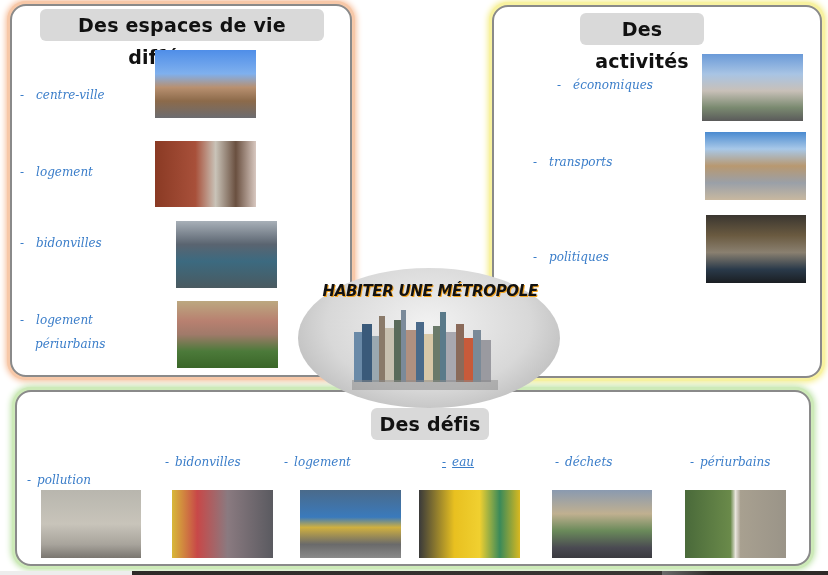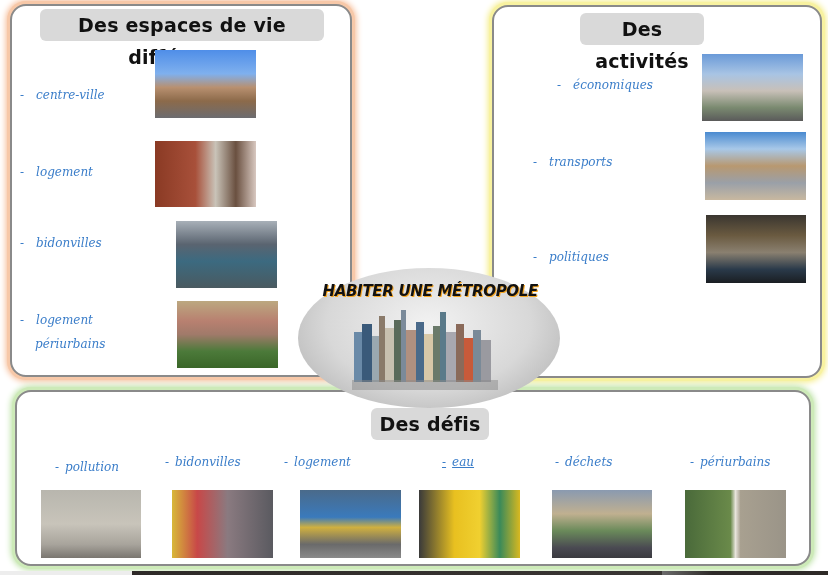--- a/index.html
+++ b/index.html
@@ -126,21 +126,21 @@
 <div class="photo ph-culturelles" style="left:705px; top:132px; width:101px; height:68px;"></div>
 
 <div class="item-label" style="left:533px; top:250px;">
   <span class="dash">-</span><span>politiques</span>
 </div>
 <div class="photo ph-politiques" style="left:706px; top:215px; width:100px; height:68px;"></div>
 
 <div class="panel green" style="left:15px; top:390px; width:796px; height:176px;"></div>
 <div class="title-pill" style="left:371px; top:408px; width:118px;">Des défis</div>
 
-<div class="item-label" style="left:27px; top:460px;margin-left:28px;">
+<div class="item-label" style="left:27px; top:473px;">
   <span class="dash" style="margin-right:6px;">-</span><span>pollution</span>
 </div>
 <div class="photo ph-pollution" style="left:41px; top:490px; width:100px; height:68px;"></div>
 
 <div class="item-label" style="left:165px; top:455px;">
   <span class="dash" style="margin-right:6px;">-</span><span>bidonvilles</span>
 </div>
 <div class="photo ph-transports" style="left:172px; top:490px; width:101px; height:68px;"></div>
 
 <div class="item-label" style="left:284px; top:455px;">

